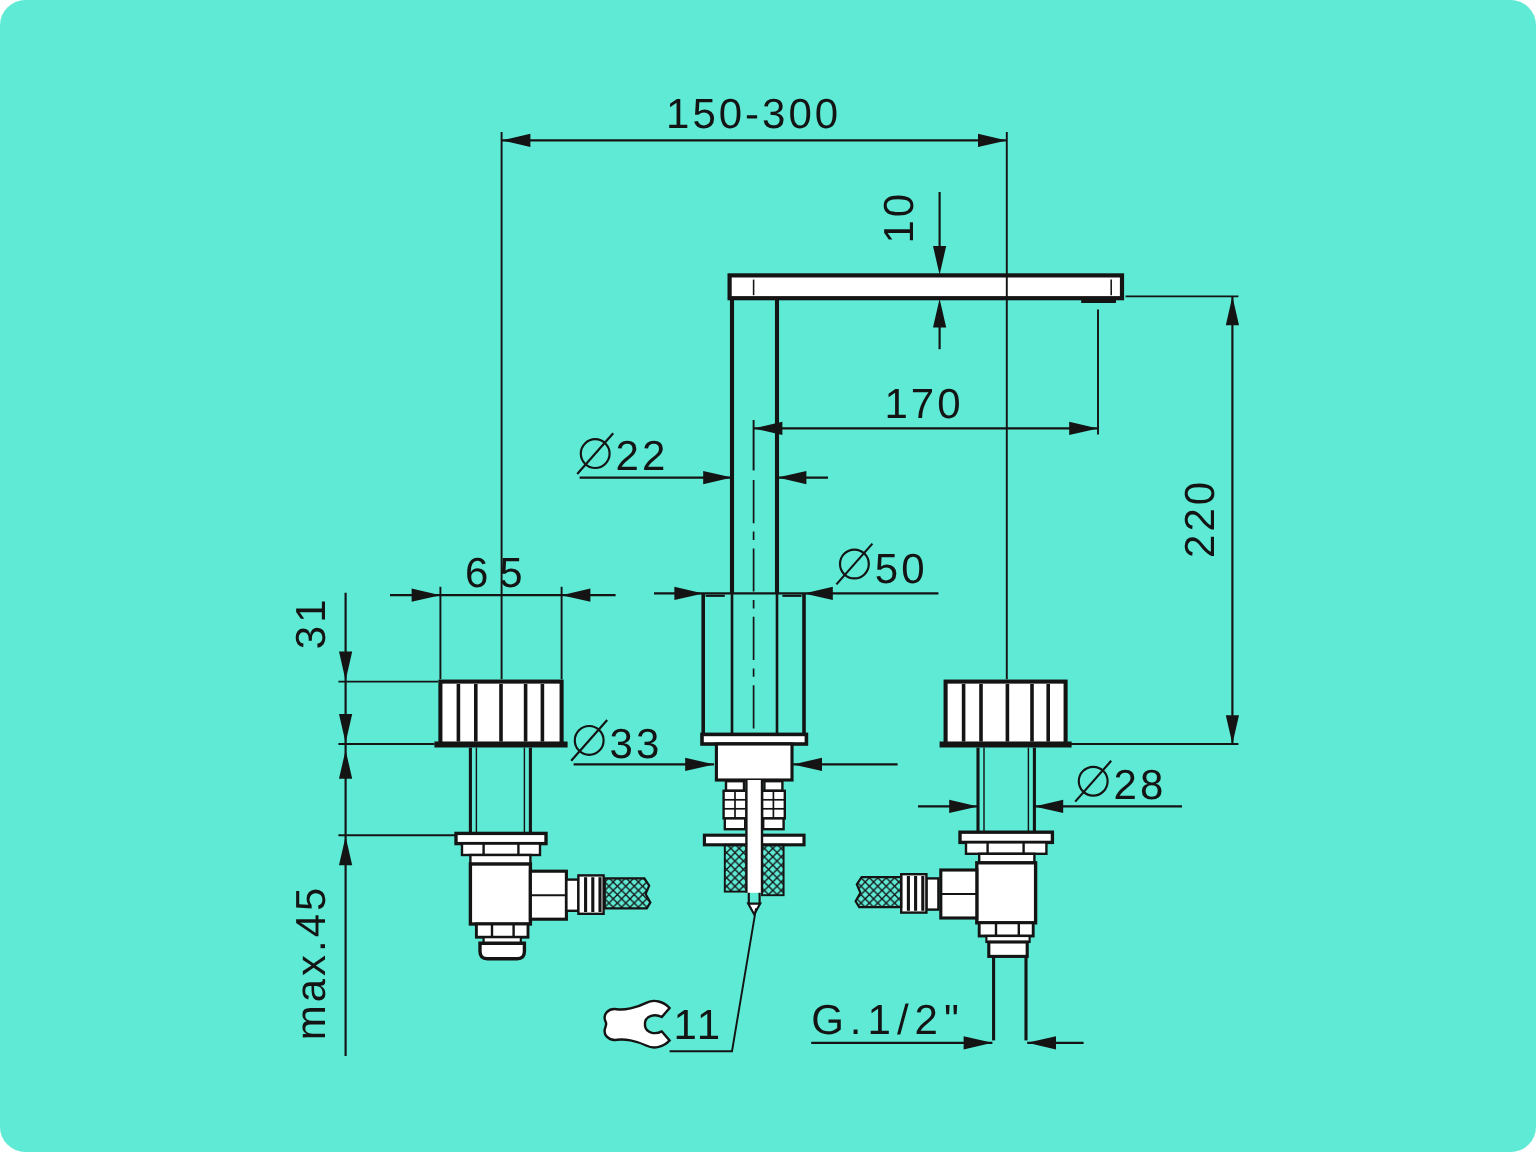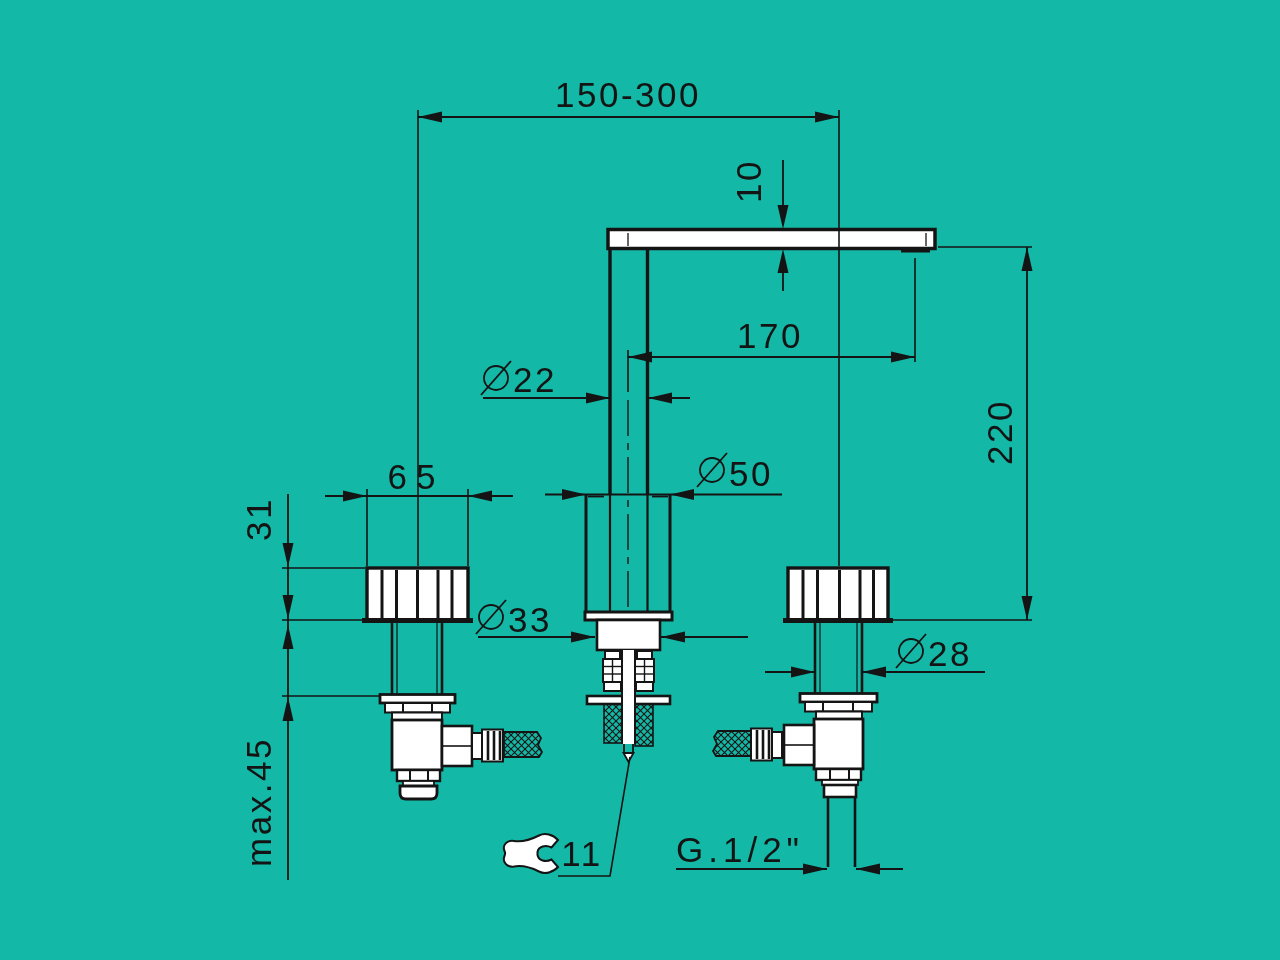--- a/index.html
+++ b/index.html
@@ -1,16 +1,16 @@
 <!DOCTYPE html>
 <html><head>
 <meta charset="utf-8">
 <style>
   html,body{margin:0;padding:0;background:#ffffff;}
-  .stage{position:relative;width:1280px;height:960px;background:#14b8a6;overflow:hidden;}
+  .stage{position:relative;width:1280px;height:960px;background:#5eead4;overflow:hidden;border-radius:21px;}
   svg{display:block;}
   text{font-family:"Liberation Sans","DejaVu Sans",sans-serif;fill:#141414;}
   .dimtxt{font-size:35px;letter-spacing:2.5px;}
   .obj{stroke:#141414;fill:#ffffff;}
 </style>
 </head>
 <body>
 
 <div class="stage">
 <svg width="1280" height="960" viewBox="0 0 1280 960">

